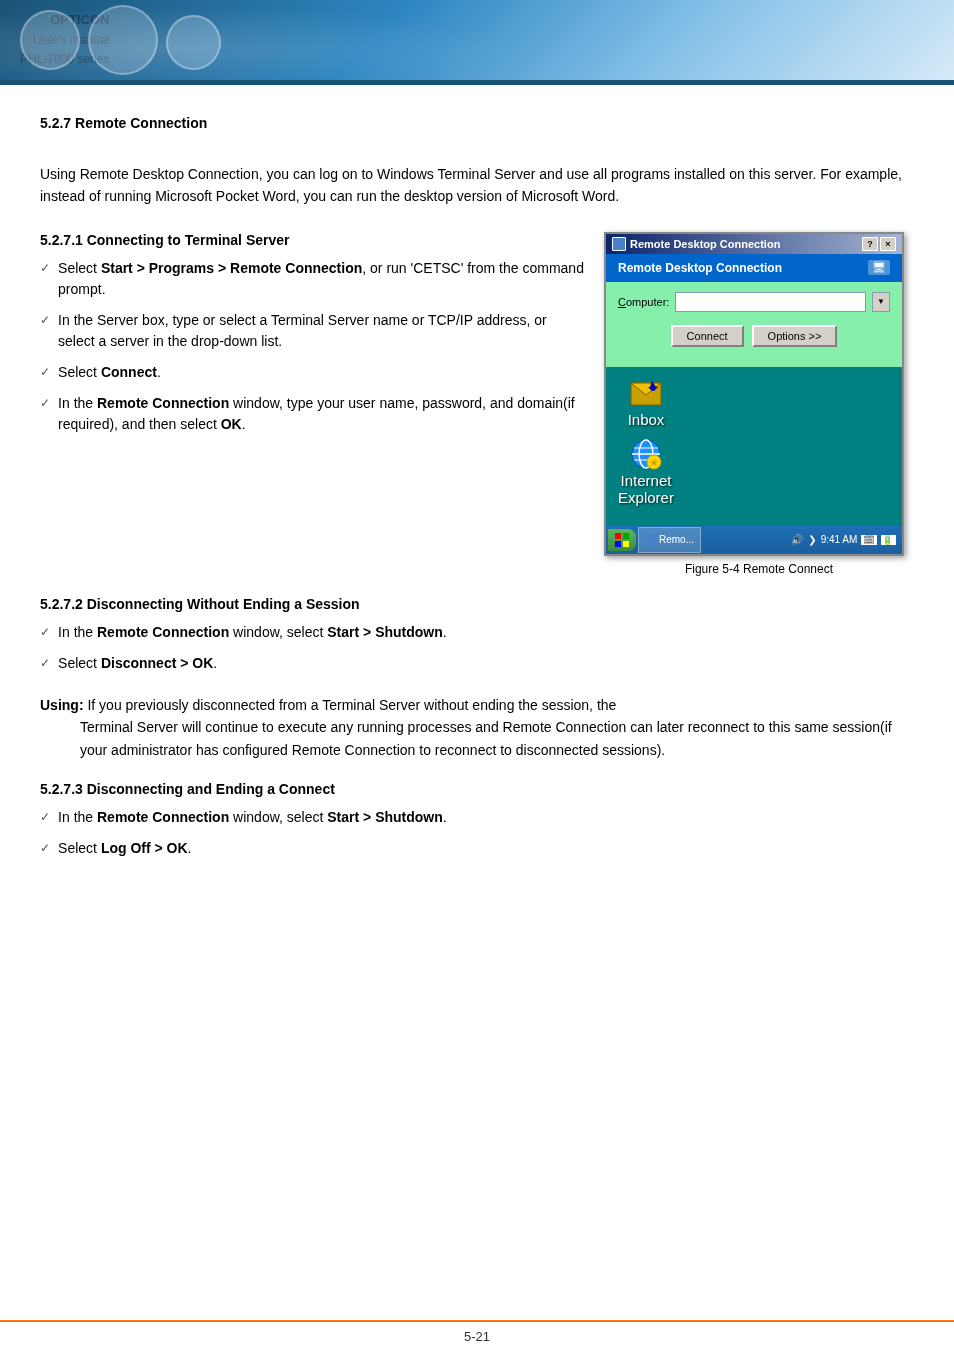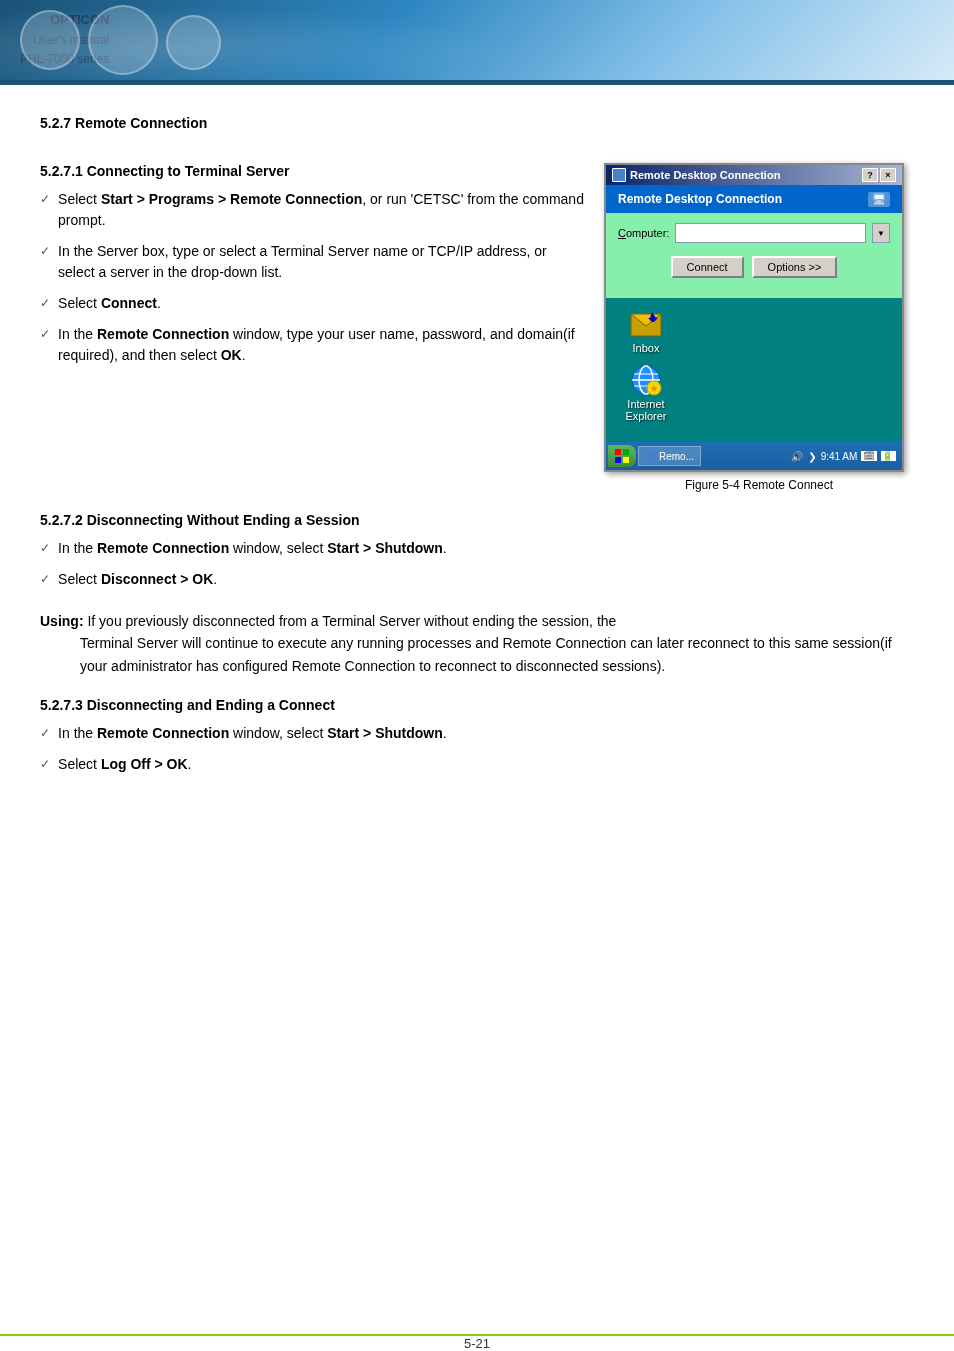--- a/index.html
+++ b/index.html
@@ -266,21 +266,21 @@
     .desktop-icon-img {
       width: 32px;
       height: 32px;
       margin-bottom: 2px;
       display: flex;
       align-items: center;
       justify-content: center;
     }
     .desktop-icon-label {
       color: white;
-      font-size: 11px;
+      font-size: 15px;
       text-align: center;
       text-shadow: 1px 1px 2px rgba(0,0,0,0.8);
     }
 
     
     .taskbar {
       background: linear-gradient(to bottom, #1f6eb5, #1a5fa0);
       height: 28px;
       display: flex;
       align-items: center;
@@ -296,21 +296,21 @@
       border-radius: 0 8px 8px 0;
       height: 22px;
       display: flex;
       align-items: center;
     }
     .taskbar-item {
       background: rgba(255,255,255,0.2);
       color: white;
       font-size: 10px;
       padding: 2px 6px;
-      height: 20px;
+      height: 26px;
       display: flex;
       align-items: center;
       border: 1px solid rgba(255,255,255,0.3);
       flex-shrink: 0;
     }
     .taskbar-spacer { flex: 1; }
     .taskbar-systray {
       display: flex;
       align-items: center;
       gap: 4px;
@@ -339,23 +339,23 @@
     }
     .note-block .note-label {
       font-weight: bold;
     }
     .note-indent {
       margin-left: 40px;
     }
 
     
     .footer {
-      border-top: 2px solid #84cc16;
+      border-top: 2px solid #f97316;
       text-align: center;
-      padding: 0;
+      padding: 7px;
       font-size: 13px;
       color: #333;
       margin-top: auto;
       position: absolute;
       bottom: 0;
       left: 0;
       right: 0;
     }
 
     .page-wrapper {
@@ -387,20 +387,21 @@
       <div>User's manual</div>
       <div>PHL-7000 series</div>
     </div>
   </div>
   <div class="blue-bar"></div>
 
   <div class="main-content content-area">
 
     <div class="section-block">
       <div class="section-heading">5.2.7 Remote Connection</div>
+      <p class="intro-para">Using Remote Desktop Connection, you can log on to Windows Terminal Server and use all programs installed on this server. For example, instead of running Microsoft Pocket Word, you can run the desktop version of Microsoft Word.</p>
     </div>
 
     <div class="two-col">
 
       <div class="left-col">
         <div class="sub-heading">5.2.7.1 Connecting to Terminal Server</div>
         <ul class="bullet-list">
           <li>
             <span class="checkmark">✓</span>
             <span>Select <b>Start &gt; Programs &gt; Remote Connection</b>, or run 'CETSC' from the command prompt.</span>

